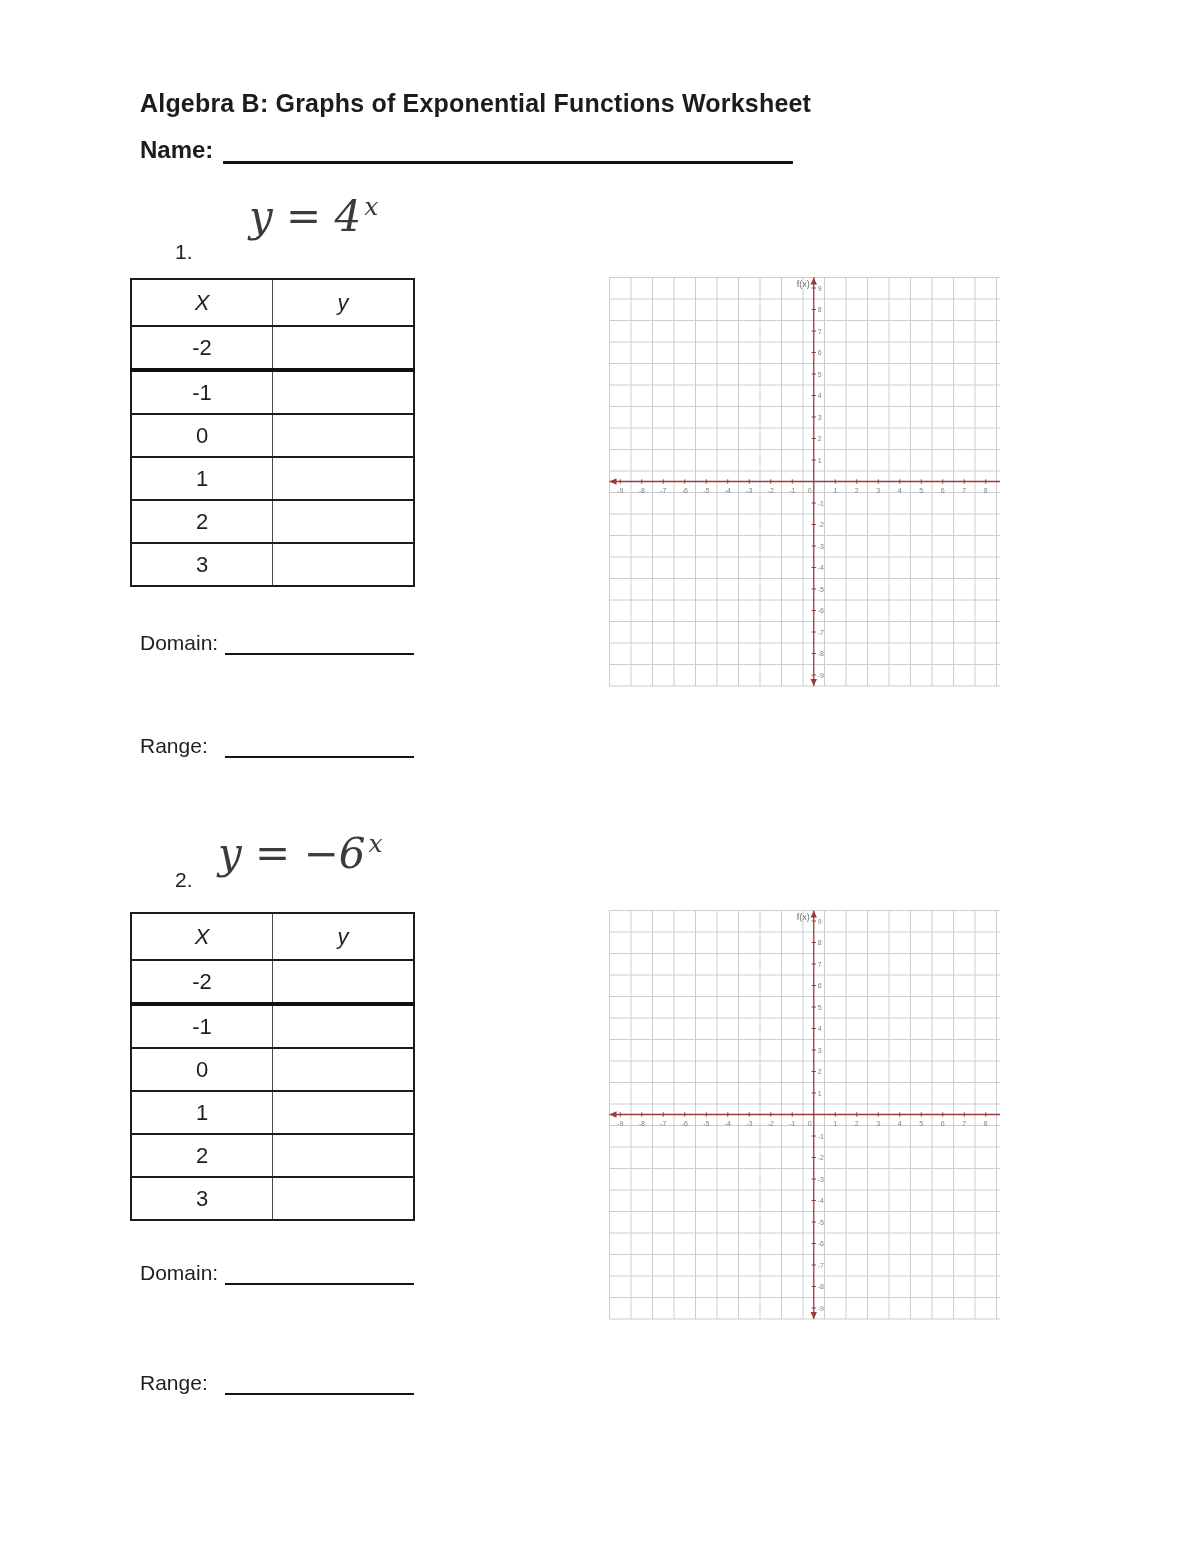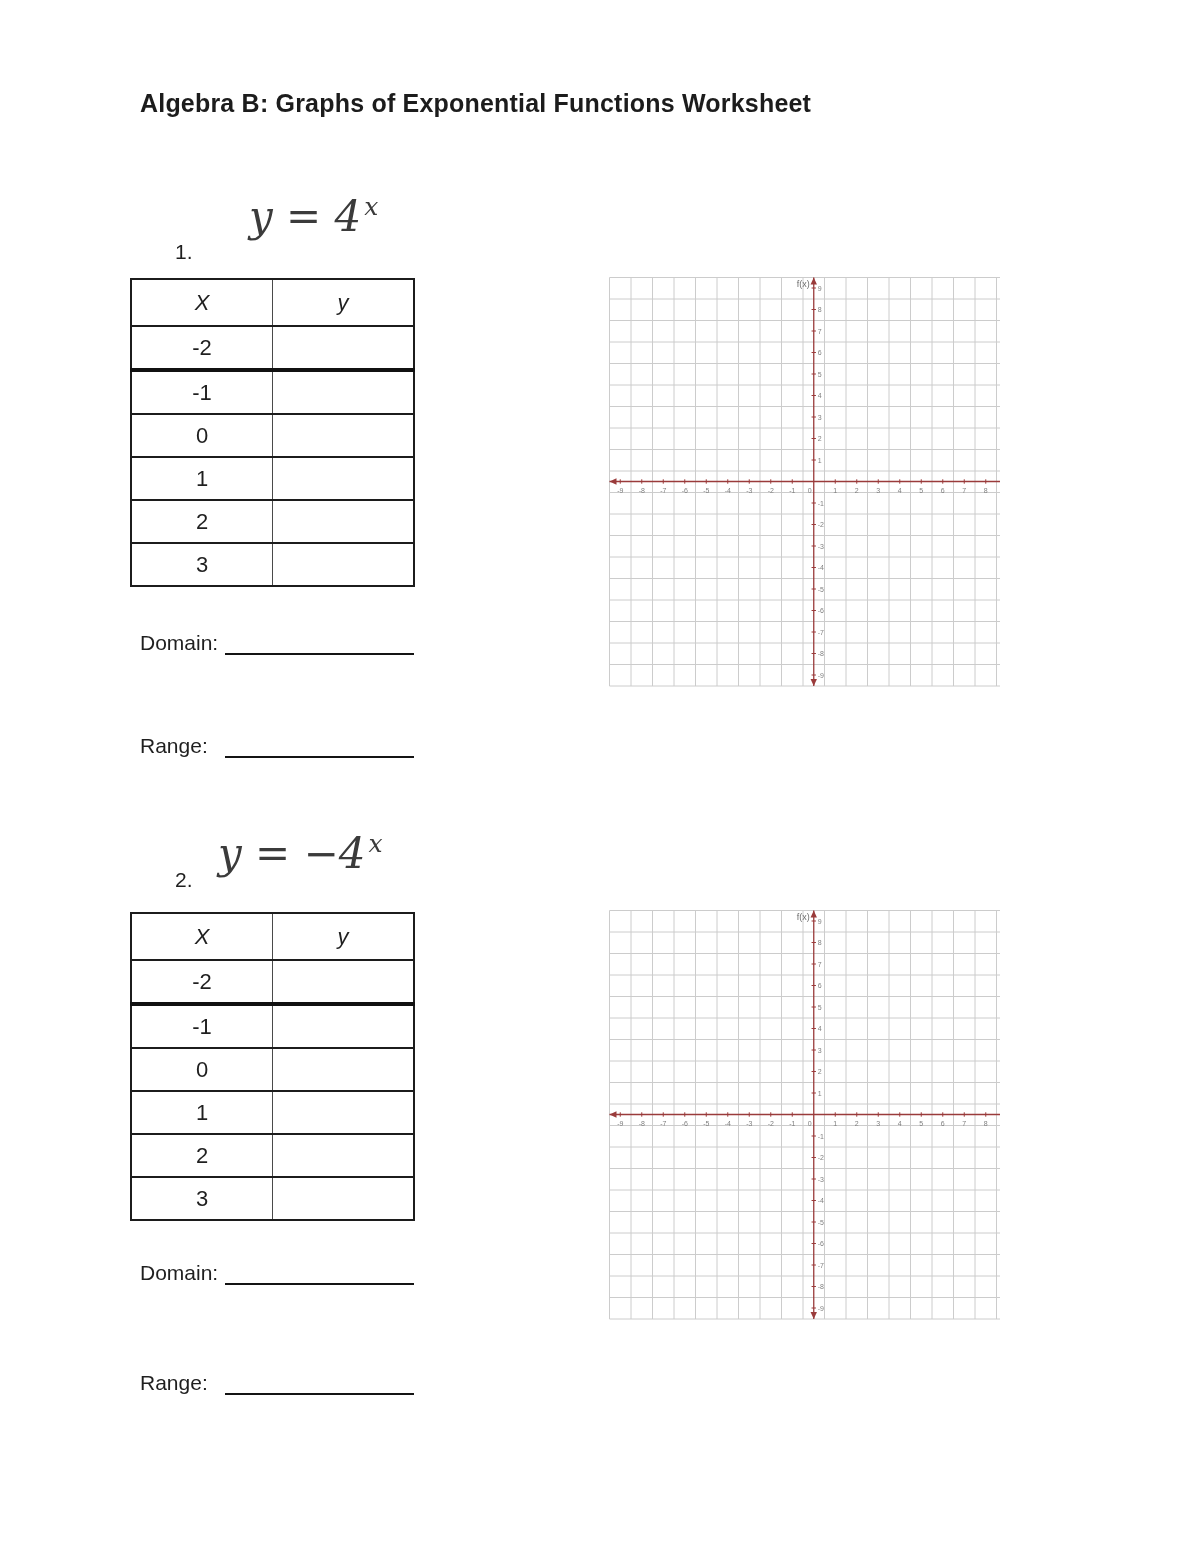--- a/index.html
+++ b/index.html
@@ -48,20 +48,24 @@
   .g1{top:277px;}
   .g2{top:910px;}
 </style>
 </head>
 <body>
 
 <div class="page">
 
   <h1 class="title">Algebra B:  Graphs of Exponential Functions Worksheet</h1>
 
+  <div class="name-row">
+    <span class="name-label">Name:</span>
+    <span class="name-blank"></span>
+  </div>
 
 
   <div class="equation eq1"><span>y = 4</span><span class="exp">x</span></div>
   <div class="pnum pnum1">1.</div>
 
   <table class="xy-table t1">
     <tbody>
         <tr>
       <th>X</th>
       <th>y</th>
@@ -219,21 +223,21 @@
 
   <div class="field d1">
     <span class="flabel">Domain:</span>
     <span class="blank"></span>
   </div>
   <div class="field r1">
     <span class="flabel">Range:</span>
     <span class="blank"></span>
   </div>
 
-  <div class="equation eq2"><span>y = −4</span><span class="exp">x</span></div>
+  <div class="equation eq2"><span>y = −6</span><span class="exp">x</span></div>
   <div class="pnum pnum2">2.</div>
 
   <table class="xy-table t2">
     <tbody>
         <tr>
       <th>X</th>
       <th>y</th>
     </tr>
     <tr class="thick">
       <td>-2</td>

